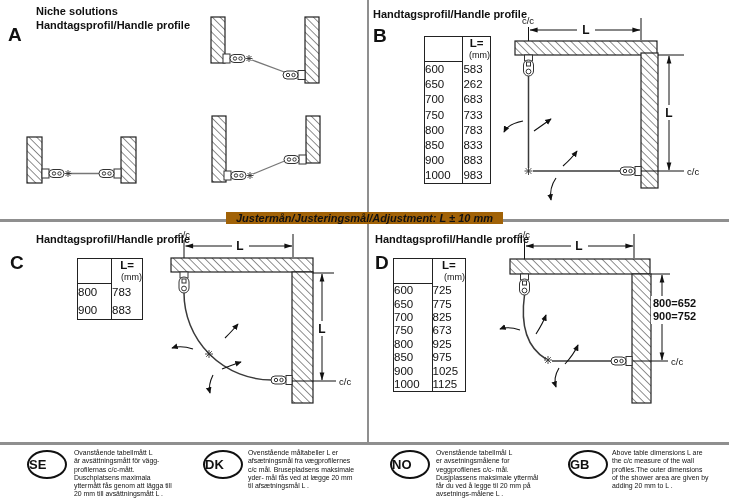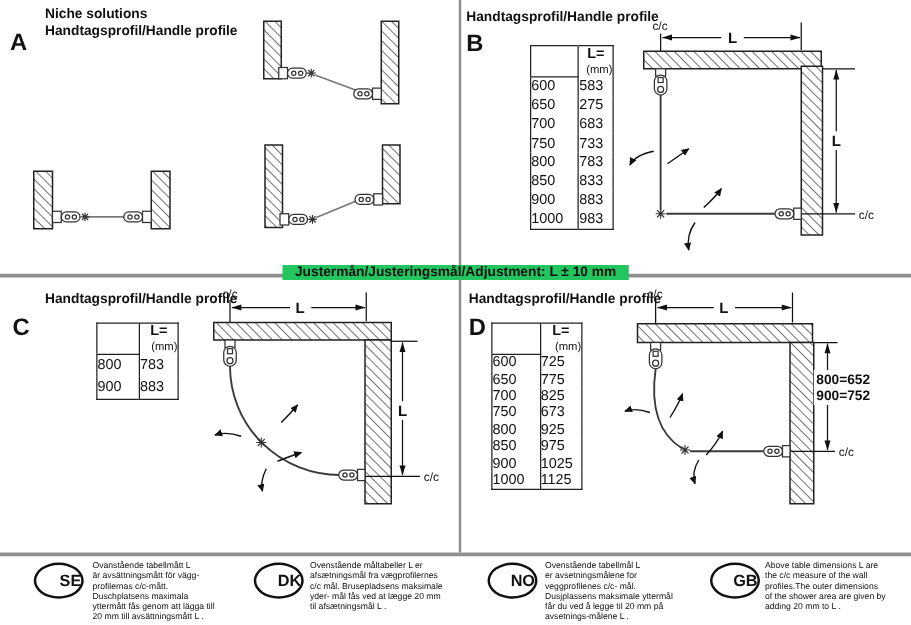--- a/index.html
+++ b/index.html
@@ -3,21 +3,21 @@
 <meta charset="utf-8">
 <style>
   html,body{margin:0;padding:0;background:#fff;}
   .page{position:relative;width:729px;height:500px;background:#fff;overflow:hidden;
         font-family:"Liberation Sans",sans-serif;color:#111;}
   
   .vdiv{position:absolute;left:367px;top:0;width:2px;height:442px;background:#8f8f8f;}
   .adjust-line{position:absolute;left:0;top:219px;width:729px;height:2.5px;background:#8f8f8f;}
   .adjust-text{position:absolute;left:0;top:212px;width:100%;text-align:center;
                font-weight:bold;font-size:11px;}
-  .adjust-text span{background:#22c55e;padding:0 10px;}
+  .adjust-text span{background:#a16207;padding:0 10px;font-style:italic;}
   .bdiv{position:absolute;left:0;top:442px;width:729px;height:2.5px;background:#8f8f8f;}
   
   .qtitle{position:absolute;font-size:11px;font-weight:bold;line-height:14px;white-space:nowrap;}
   .qletter{position:absolute;font-size:19px;font-weight:bold;}
   
   .mtable{position:absolute;border:1.5px solid #222;border-collapse:collapse;background:#fff;}
   .mtable th,.mtable td{font-weight:normal;padding:0;vertical-align:middle;}
   .mtable th.c1{border-right:1.2px solid #222;border-bottom:1.2px solid #222;}
   .mtable th.c2 .h1{font-size:11.5px;text-align:center;line-height:13px;font-weight:bold;}
   .mtable th.c2 .h2{font-size:9px;text-align:right;line-height:11px;}
@@ -30,21 +30,21 @@
   .tbl-d{left:393px;top:258px;width:73px;}
   .tbl-d td{height:13.4px;font-size:11.5px;}
   
   svg.dia{position:absolute;overflow:visible;}
   svg.dia text{font-family:"Liberation Sans",sans-serif;fill:#111;}
   text.cc{font-size:9.5px;}
   text.dimL{font-size:12px;font-weight:bold;}
   text.anno{font-size:11px;font-weight:bold;}
   
   .note-oval{position:absolute;top:450px;width:36px;height:25px;border:2px solid #111;
-             border-radius:50%;display:flex;align-items:center;justify-content:flex-end;
+             border-radius:50%;display:flex;align-items:center;justify-content:flex-start;
              font-weight:bold;font-size:13px;background:#fff;}
   .note-text{position:absolute;top:449px;width:128px;font-size:6.9px;line-height:8.3px;}
 </style>
 </head>
 <body>
 
 <div class="page">
 
   <svg width="0" height="0" style="position:absolute">
     <defs>
@@ -147,21 +147,21 @@
         </th>
       </tr>
     </thead>
     <tbody>
         <tr>
           <td>600</td>
           <td>583</td>
         </tr>
         <tr>
           <td>650</td>
-          <td>275</td>
+          <td>262</td>
         </tr>
         <tr>
           <td>700</td>
           <td>683</td>
         </tr>
         <tr>
           <td>750</td>
           <td>733</td>
         </tr>
         <tr>

